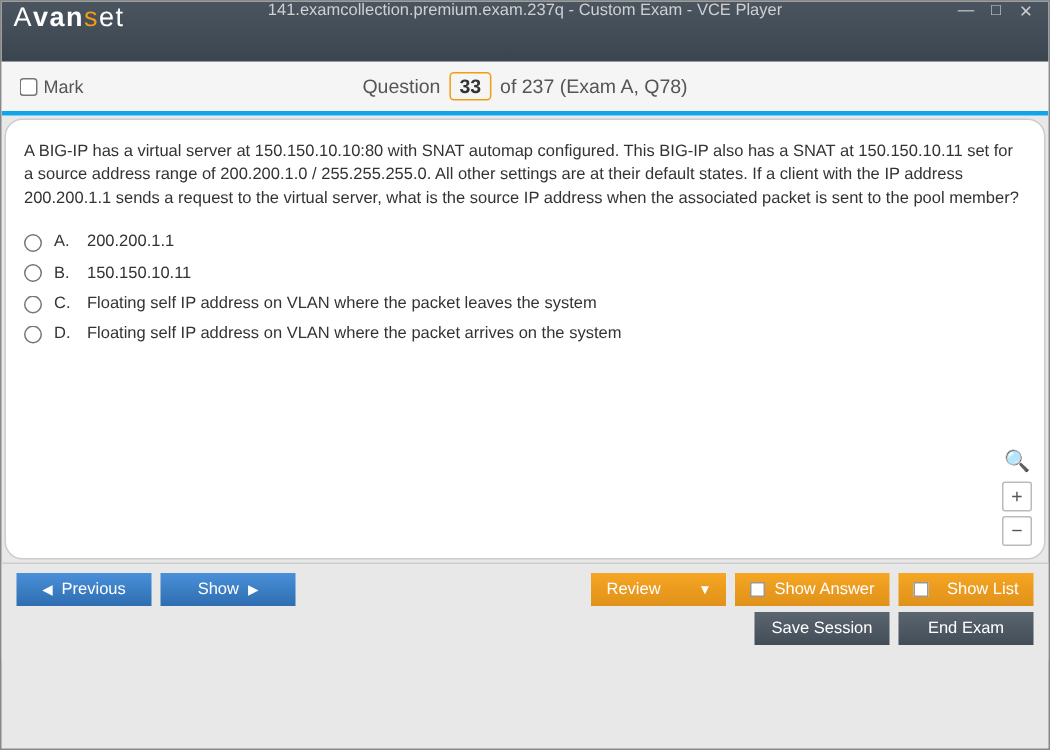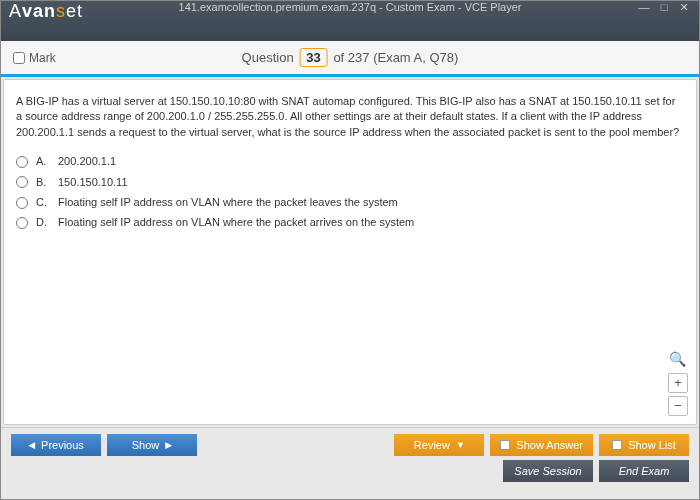--- a/index.html
+++ b/index.html
@@ -68,26 +68,26 @@
       padding: 1px 6px;
       color: #333;
       margin: 0 2px;
       font-weight: bold;
     }
     .content {
       padding: 14px 12px;
       font-size: 11px;
       color: #333;
       line-height: 1.4;
-      height: 346px;
+      height: 294px;
       position: relative;
       background: #fff;
       margin: 2px;
       border: 1px solid #ccc;
-      border-radius: 2px;
+      border-radius: 12px;
     }
     .qtext { margin-bottom: 14px; }
     .options { list-style: none; }
     .options li {
       display: flex;
       align-items: center;
       gap: 8px;
       margin-bottom: 5px;
     }
     .options input { width: 12px; height: 12px; }
@@ -135,22 +135,22 @@
       border: none;
       display: flex;
       align-items: center;
       justify-content: center;
       cursor: pointer;
       padding: 0 10px;
       min-width: 90px;
       gap: 6px;
     }
     .btn.blue { background: linear-gradient(#4a90d9, #2e6db0); }
-    .btn.orange { background: linear-gradient(#f5a623, #e0911a); }
-    .btn.dark { background: linear-gradient(#5a6570, #434d58); font-style: italic; }
+    .btn.orange { background: linear-gradient(#f5a623, #e0911a); justify-content: space-between; }
+    .btn.dark { background: linear-gradient(#5a6570, #434d58); }
     .spacer { flex: 1; }
     .chev { font-size: 9px; }
     .cb { width: 10px; height: 10px; background: #fff; border: 1px solid #999; display: inline-block; }
   </style>
 </head>
 <body>
 
 <div class="titlebar">
   <div class="logo">
     A<span class="bold">van</span><span class="orange">s</span>et

